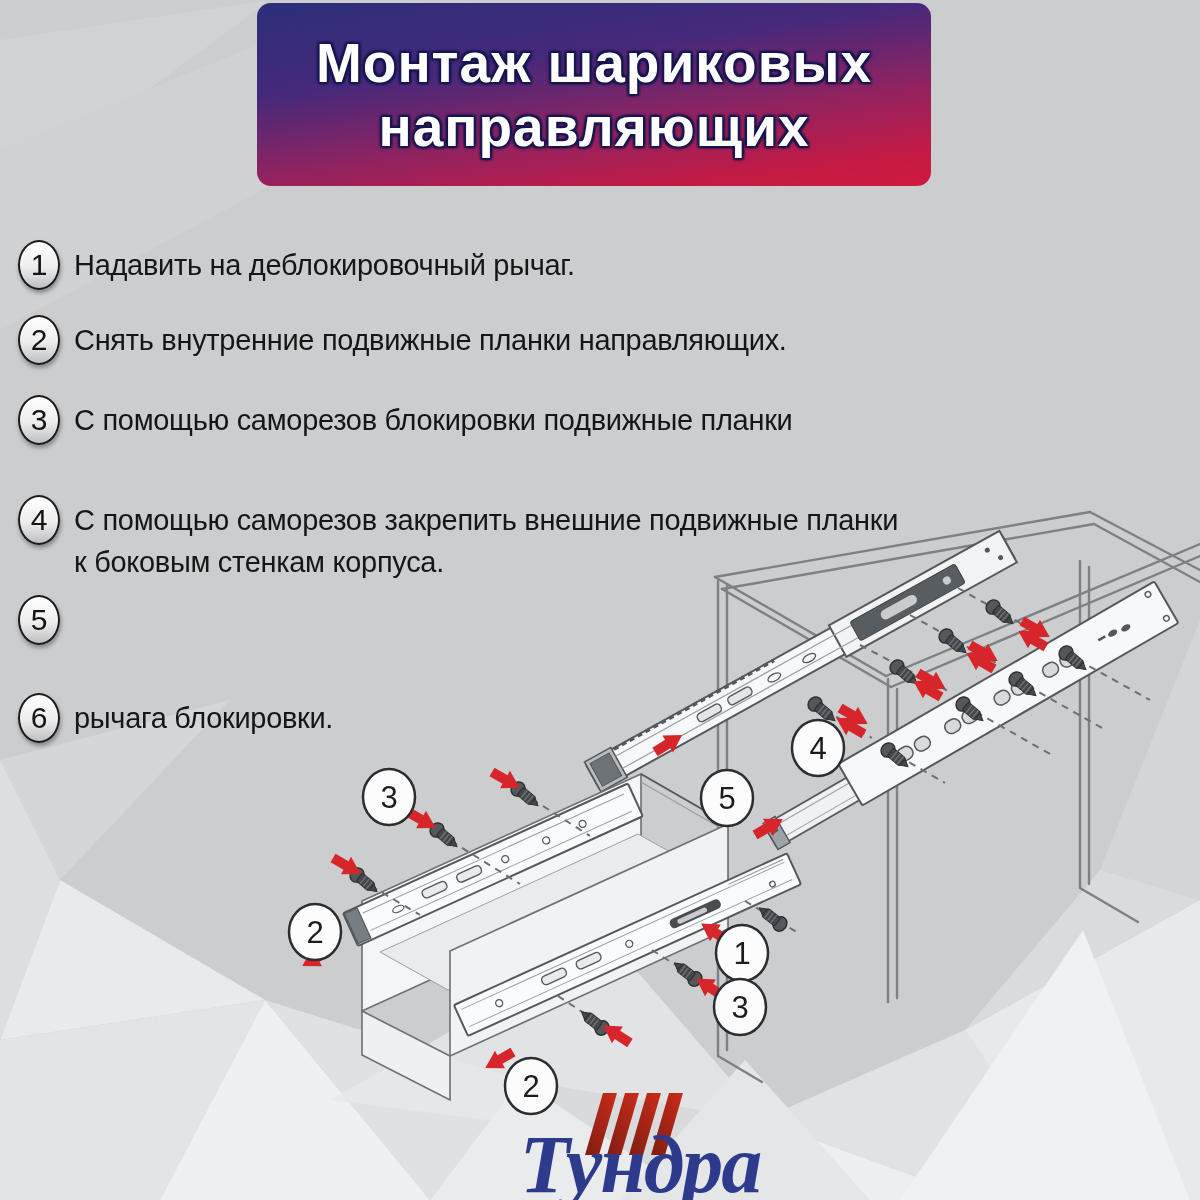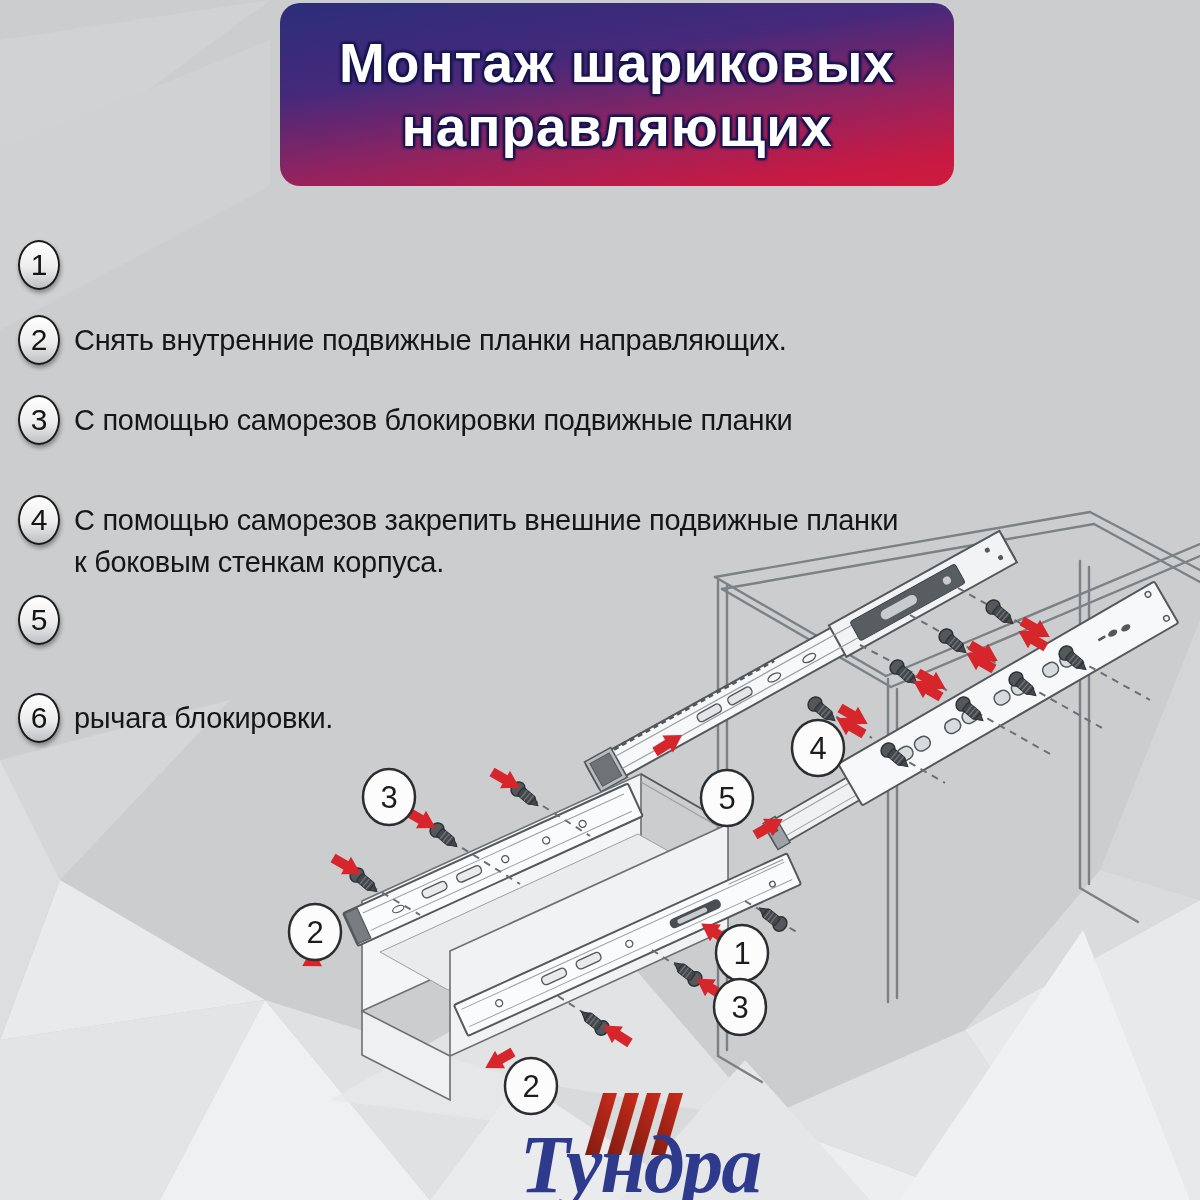--- a/index.html
+++ b/index.html
@@ -4,22 +4,22 @@
 <style>
   html,body{margin:0;padding:0;}
   body{
     width:1200px;height:1200px;position:relative;overflow:hidden;
     background:#cbcdcf;
     font-family:"Liberation Sans", sans-serif;
   }
   #bg-svg,#diagram-svg{position:absolute;left:0;top:0;width:1200px;height:1200px;}
   
   .banner{
-    position:absolute;left:280px;top:3px;width:674px;height:183px;
-    border-radius:20px;
+    position:absolute;left:257px;top:3px;width:674px;height:183px;
+    border-radius:14px;
     background:linear-gradient(172deg,#2b2e79 0%,#46297b 34%,#93235f 64%,#c51a44 88%,#cf1a3e 100%);
     display:flex;flex-direction:column;align-items:center;justify-content:center;
   }
   .banner .t-line{
     color:#fff;font-size:55px;font-weight:700;letter-spacing:1px;line-height:64px;
     text-shadow:2px 2px 2px #15154e,-2px -2px 2px #15154e,2px -2px 2px #15154e,-2px 2px 2px #15154e,0 0 4px #15154e;
   }
   
   .step{position:absolute;left:18px;display:flex;align-items:flex-start;}
   .step-badge{
@@ -58,20 +58,23 @@
   <polygon points="620,1200 745,1060 870,1200" fill="#e4e6e8"></polygon>
 </svg>
 
 <div class="banner">
   <div class="t-line">Монтаж шариковых</div>
   <div class="t-line">направляющих</div>
 </div>
 
 <div class="step" id="step-1">
   <div class="step-badge">1</div>
+  <div class="step-text">
+    <div>Надавить на деблокировочный рычаг.</div>
+  </div>
 </div>
 <div class="step" id="step-2">
   <div class="step-badge">2</div>
   <div class="step-text">
     <div>Снять внутренние подвижные планки направляющих.</div>
   </div>
 </div>
 <div class="step" id="step-3">
   <div class="step-badge">3</div>
   <div class="step-text">

